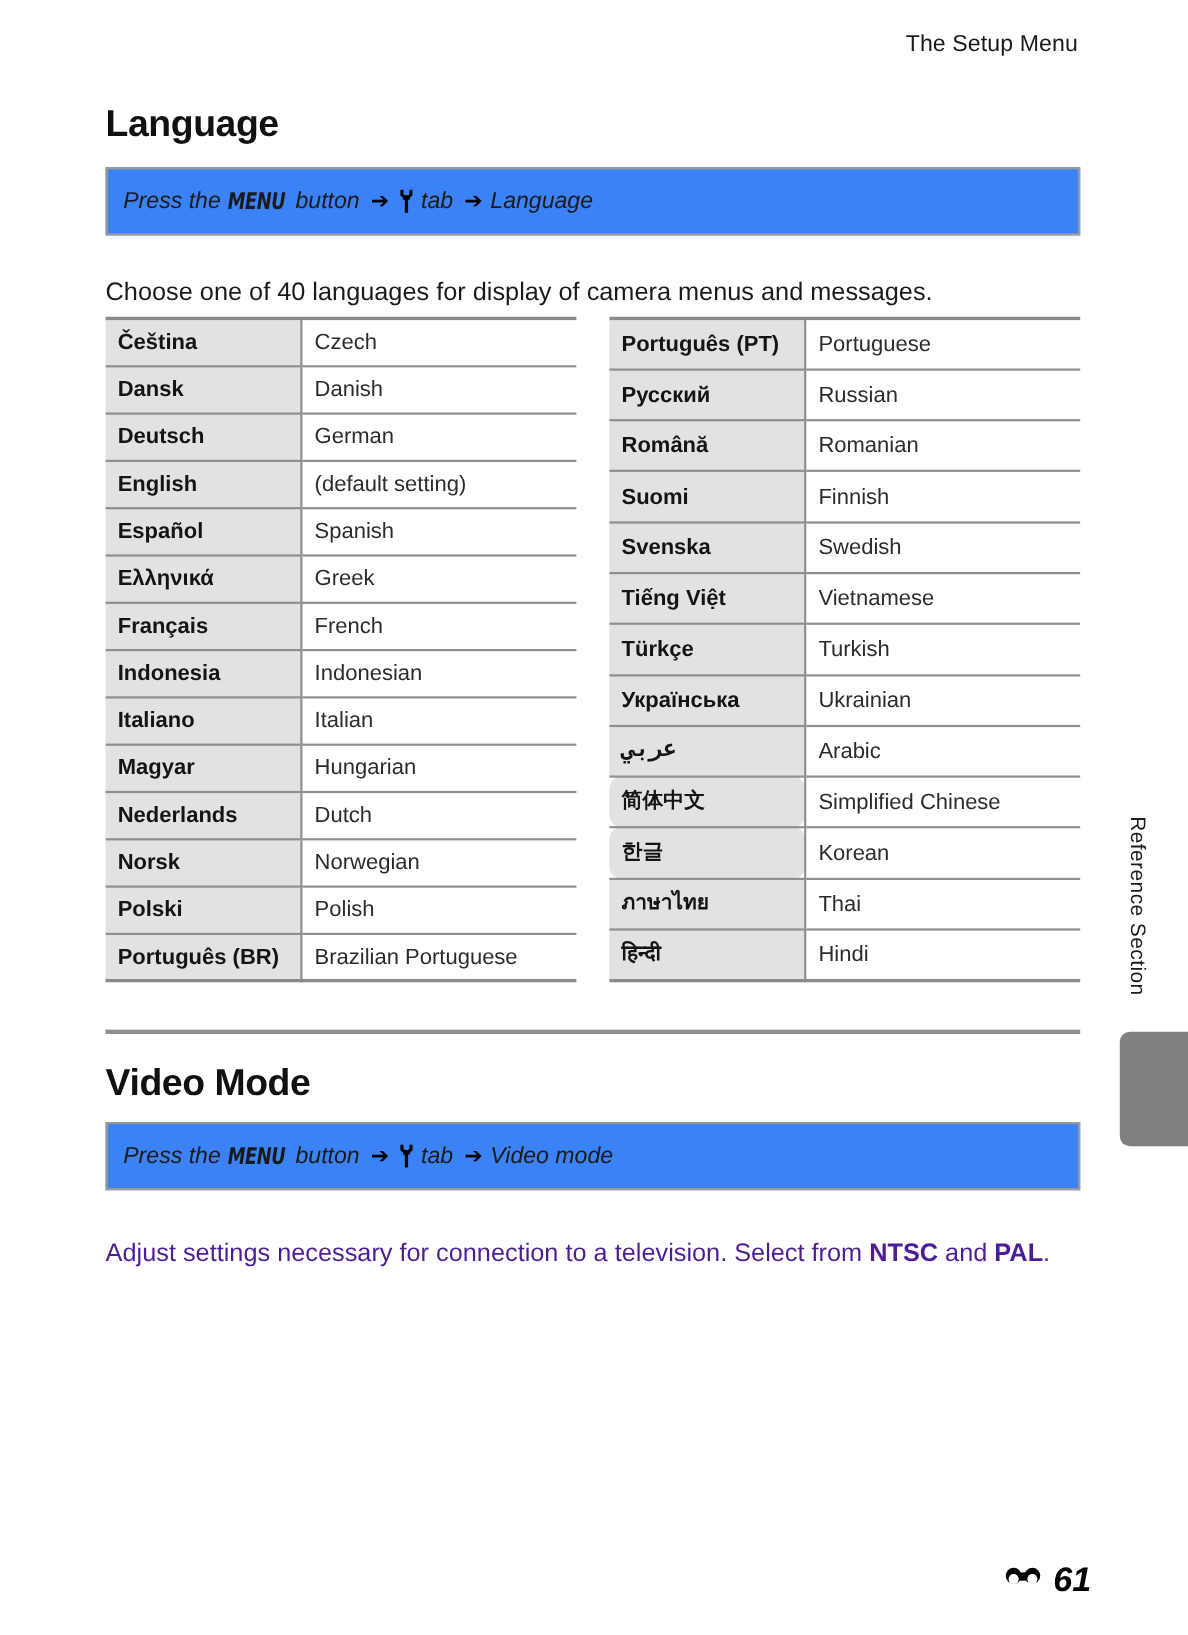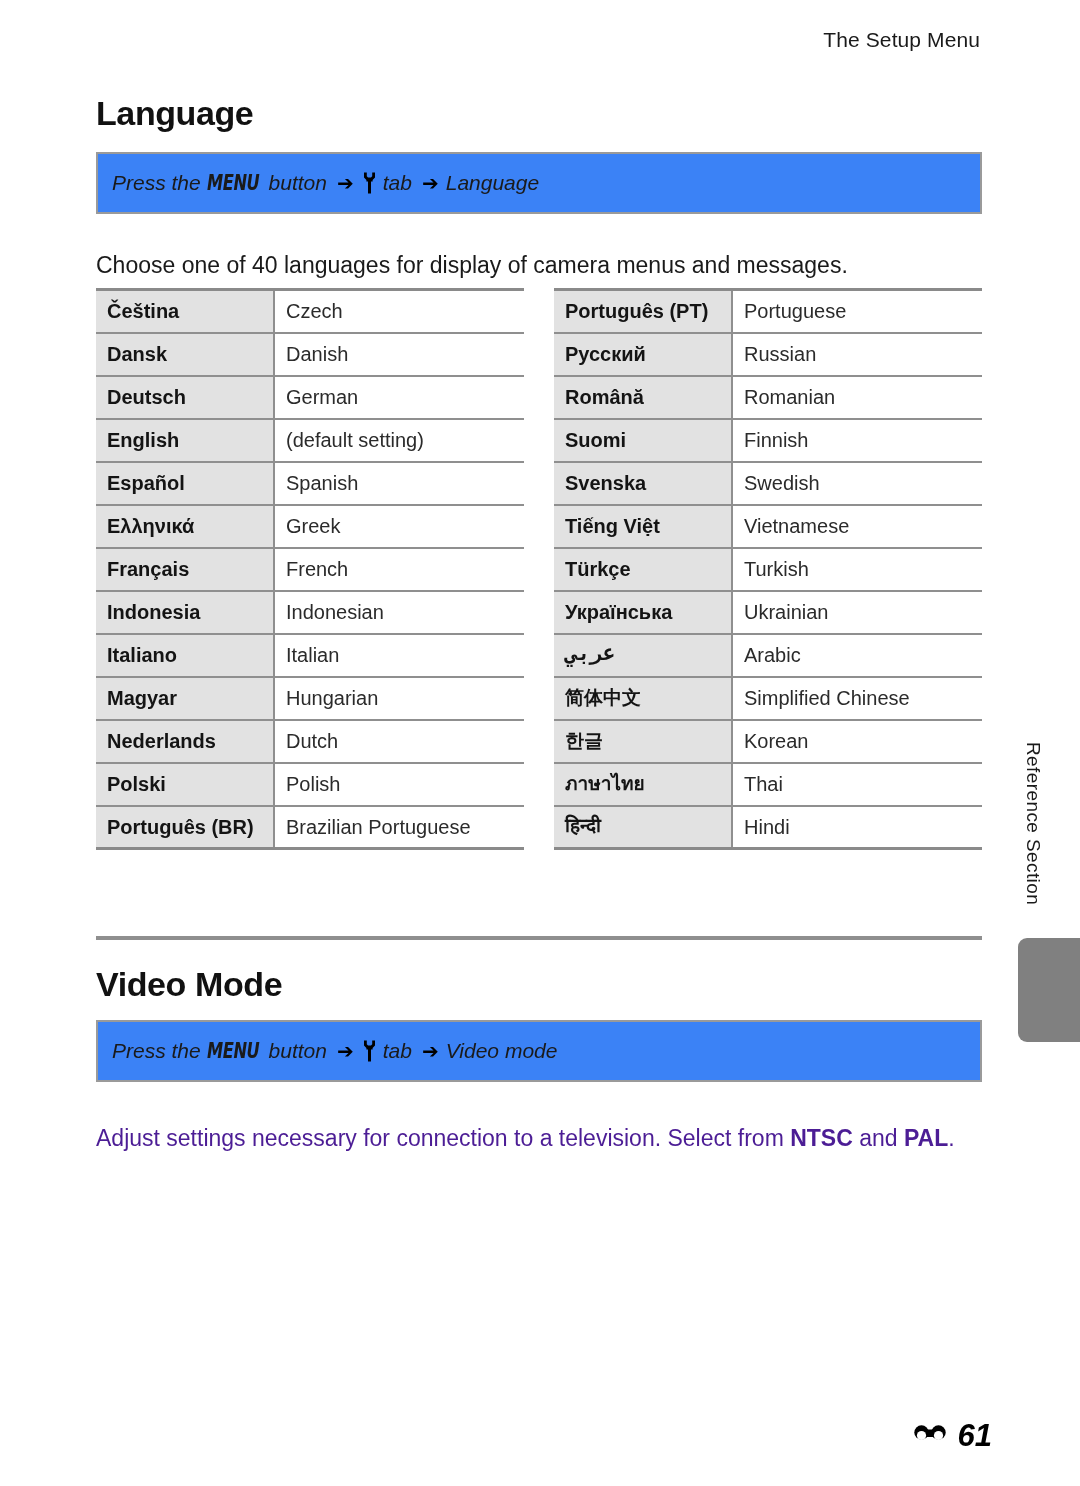--- a/index.html
+++ b/index.html
@@ -146,21 +146,21 @@
     background: #e2e2e2;
     font-weight: bold;
     color: #141414;
     border-right: 2px solid #8f8f8f;
   }
   .lang-table td.english {
     background: #ffffff;
     color: #2b2b2b;
     font-weight: normal;
   }
-  .native.cjk { font-size: 19px; }
+  .native.cjk { font-size: 19px; border-radius: 11px; }
   .native.rtl { direction: rtl; text-align: left; font-size: 21px; font-family: Liberation Mono, monospace; }
   .native.thai { font-size: 19px; }
   .native.deva { font-size: 19px; }
 
   
   .section-rule {
     position: absolute;
     left: 0;
     top: 936px;
     width: 886px;
@@ -287,20 +287,24 @@
           </tr>
           <tr>
             <td class="native">Magyar</td>
             <td class="english">Hungarian</td>
           </tr>
           <tr>
             <td class="native">Nederlands</td>
             <td class="english">Dutch</td>
           </tr>
           <tr>
+            <td class="native">Norsk</td>
+            <td class="english">Norwegian</td>
+          </tr>
+          <tr>
             <td class="native">Polski</td>
             <td class="english">Polish</td>
           </tr>
           <tr>
             <td class="native">Português (BR)</td>
             <td class="english">Brazilian Portuguese</td>
           </tr>
         </tbody>
     </table>
     <table class="lang-table">

